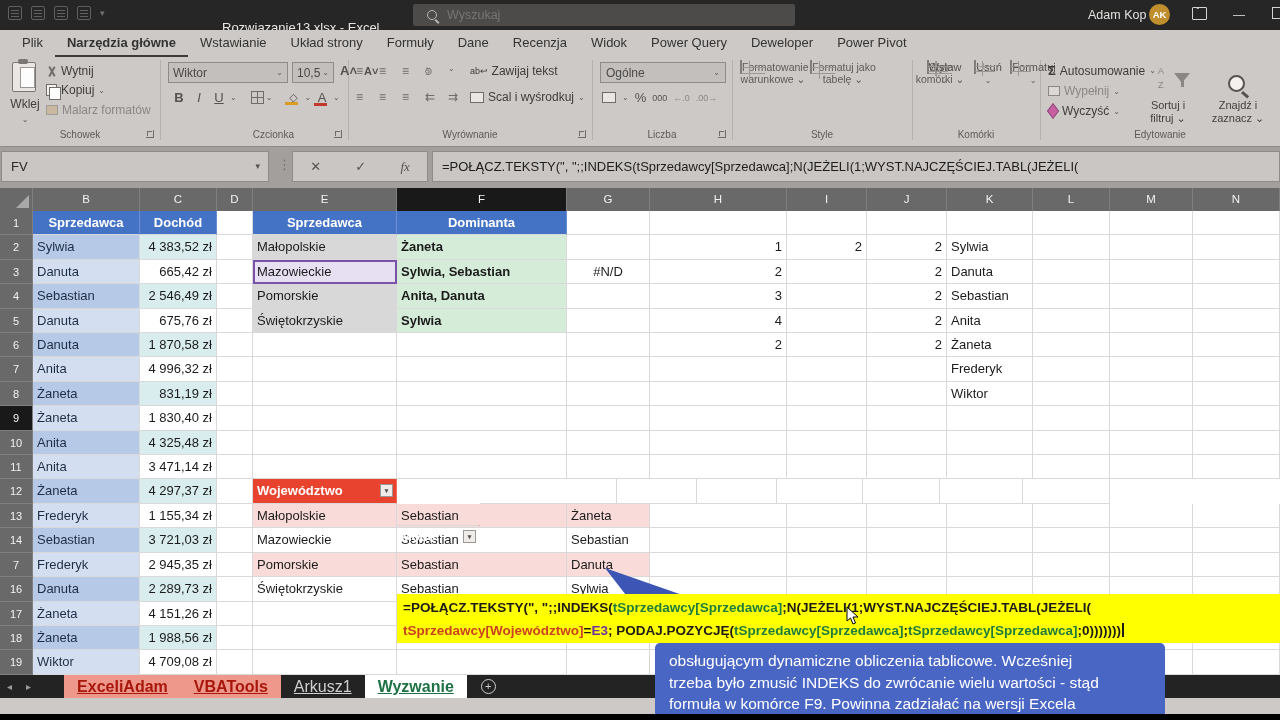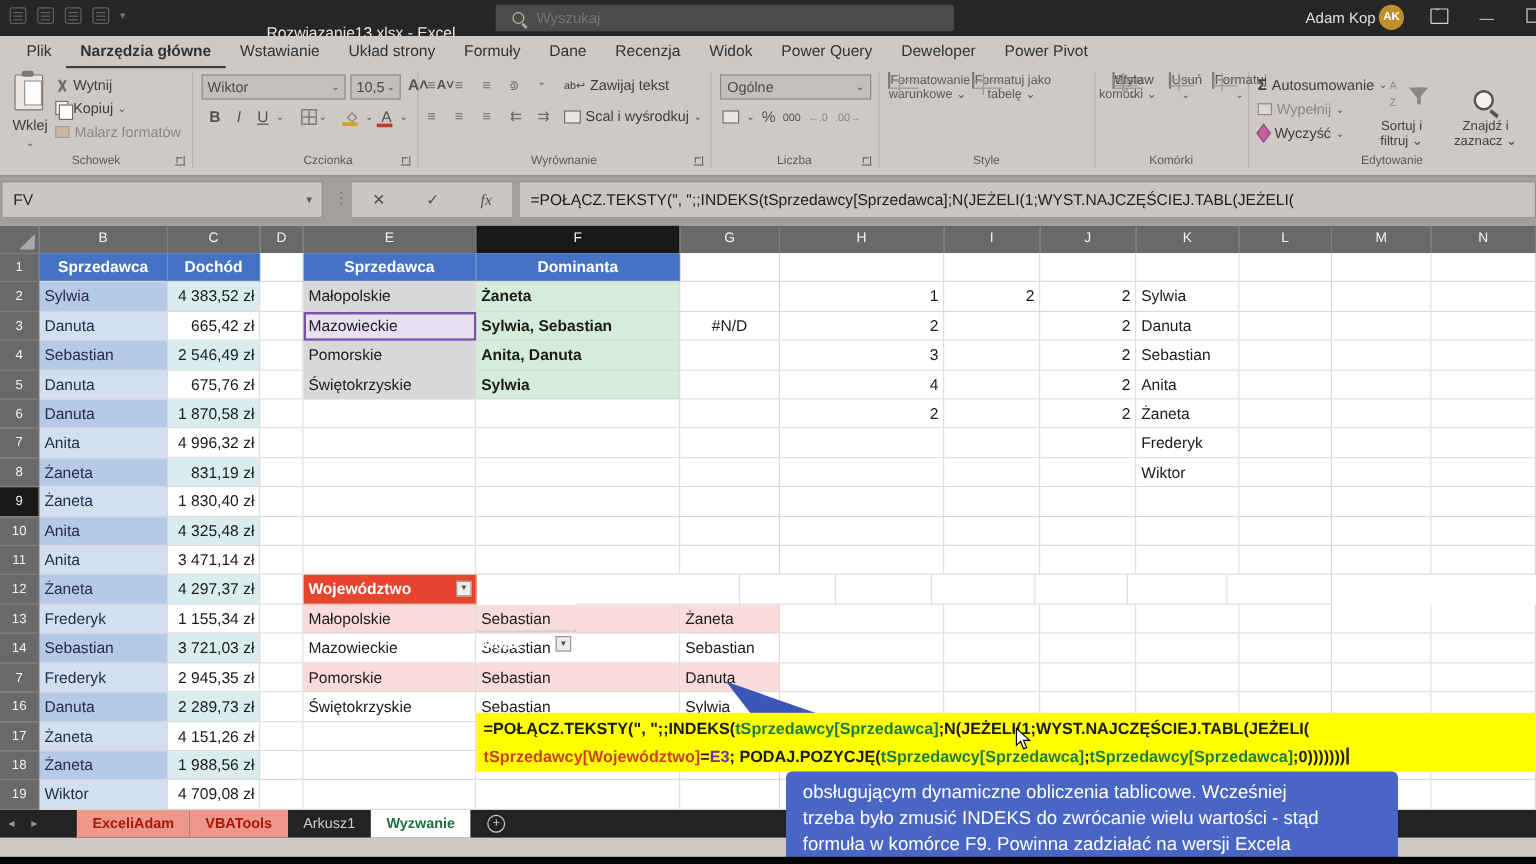--- a/index.html
+++ b/index.html
@@ -124,21 +124,21 @@
   .wedge { position:absolute; left:605px; top:380px; width:215px; height:75px; background:#3d55b5; clip-path:polygon(0 0, 100% 100%, 27% 100%); z-index:2; }
   .ybox { position:absolute; left:397px; top:406px; width:883px; height:49px; background:#ffff00; z-index:3; font-size:13.5px; font-weight:bold; line-height:23px; padding:2px 0 0 6px; white-space:nowrap; overflow:hidden; }
   .fk { color:#1b1b1b; } .fg { color:#1e7d3e; } .fr { color:#cc4125; } .fp { color:#7030a0; }
   .caret { display:inline-block; width:1.5px; height:14px; background:#1b1b1b; vertical-align:-2px; margin-left:1px; }
   .bubble { position:absolute; left:655px; top:455px; width:510px; height:156px; background:#4a66c5; border-radius:5px 5px 14px 26px; z-index:4; color:#fff; font-size:15.5px; line-height:21.5px; padding:7px 14px; white-space:pre-line; }
   .cursor { position:absolute; left:846px; top:418px; z-index:6; }
 
   
   .tabbar { position:absolute; left:0; top:675px; width:1280px; height:23px; background:#232323; display:flex; align-items:stretch; z-index:1; }
   .tnav { color:#9a9a9a; font-size:10px; line-height:23px; padding:0 7px; }
-  .stab { font-size:12px; line-height:23px; padding:0 13px; white-space:nowrap; }
+  .stab { font-size:16px; line-height:23px; padding:0 13px; white-space:nowrap;text-decoration:underline; }
   .stab.red { background:#ee978b; color:#a8170b; font-weight:bold; }
   .stab.dark { color:#cfcfcf; }
   .stab.active { background:#ffffff; color:#1e7145; font-weight:bold; }
   .addsheet { width:15px; height:15px; border:1.5px solid #cfcfcf; border-radius:50%; color:#cfcfcf; font-size:11px; line-height:13px; text-align:center; margin:4px 0 0 14px; }
   .statusbar { position:absolute; left:0; top:698px; width:1280px; height:16px; background:#c9c5c2; font-size:10.5px; color:#3b3b3b; display:flex; align-items:center; gap:8px; padding-left:8px; z-index:1; }
   .sb-grid { width:11px; height:10px; border:1px solid #55524f; position:relative; margin-left:52px; }
   .sb-grid::after { content:""; position:absolute; left:3px; top:0; width:1px; height:8px; background:#55524f; }
   .sb-acc { width:10px; height:10px; border:1px solid #55524f; border-radius:50%; position:relative; margin-left:14px; }
   .sb-acc::after { content:"i"; position:absolute; left:3.5px; top:-2px; font-size:8px; color:#55524f; }
   .blackstrip { position:absolute; left:0; top:714px; width:1280px; height:6px; background:#000; z-index:7; }

